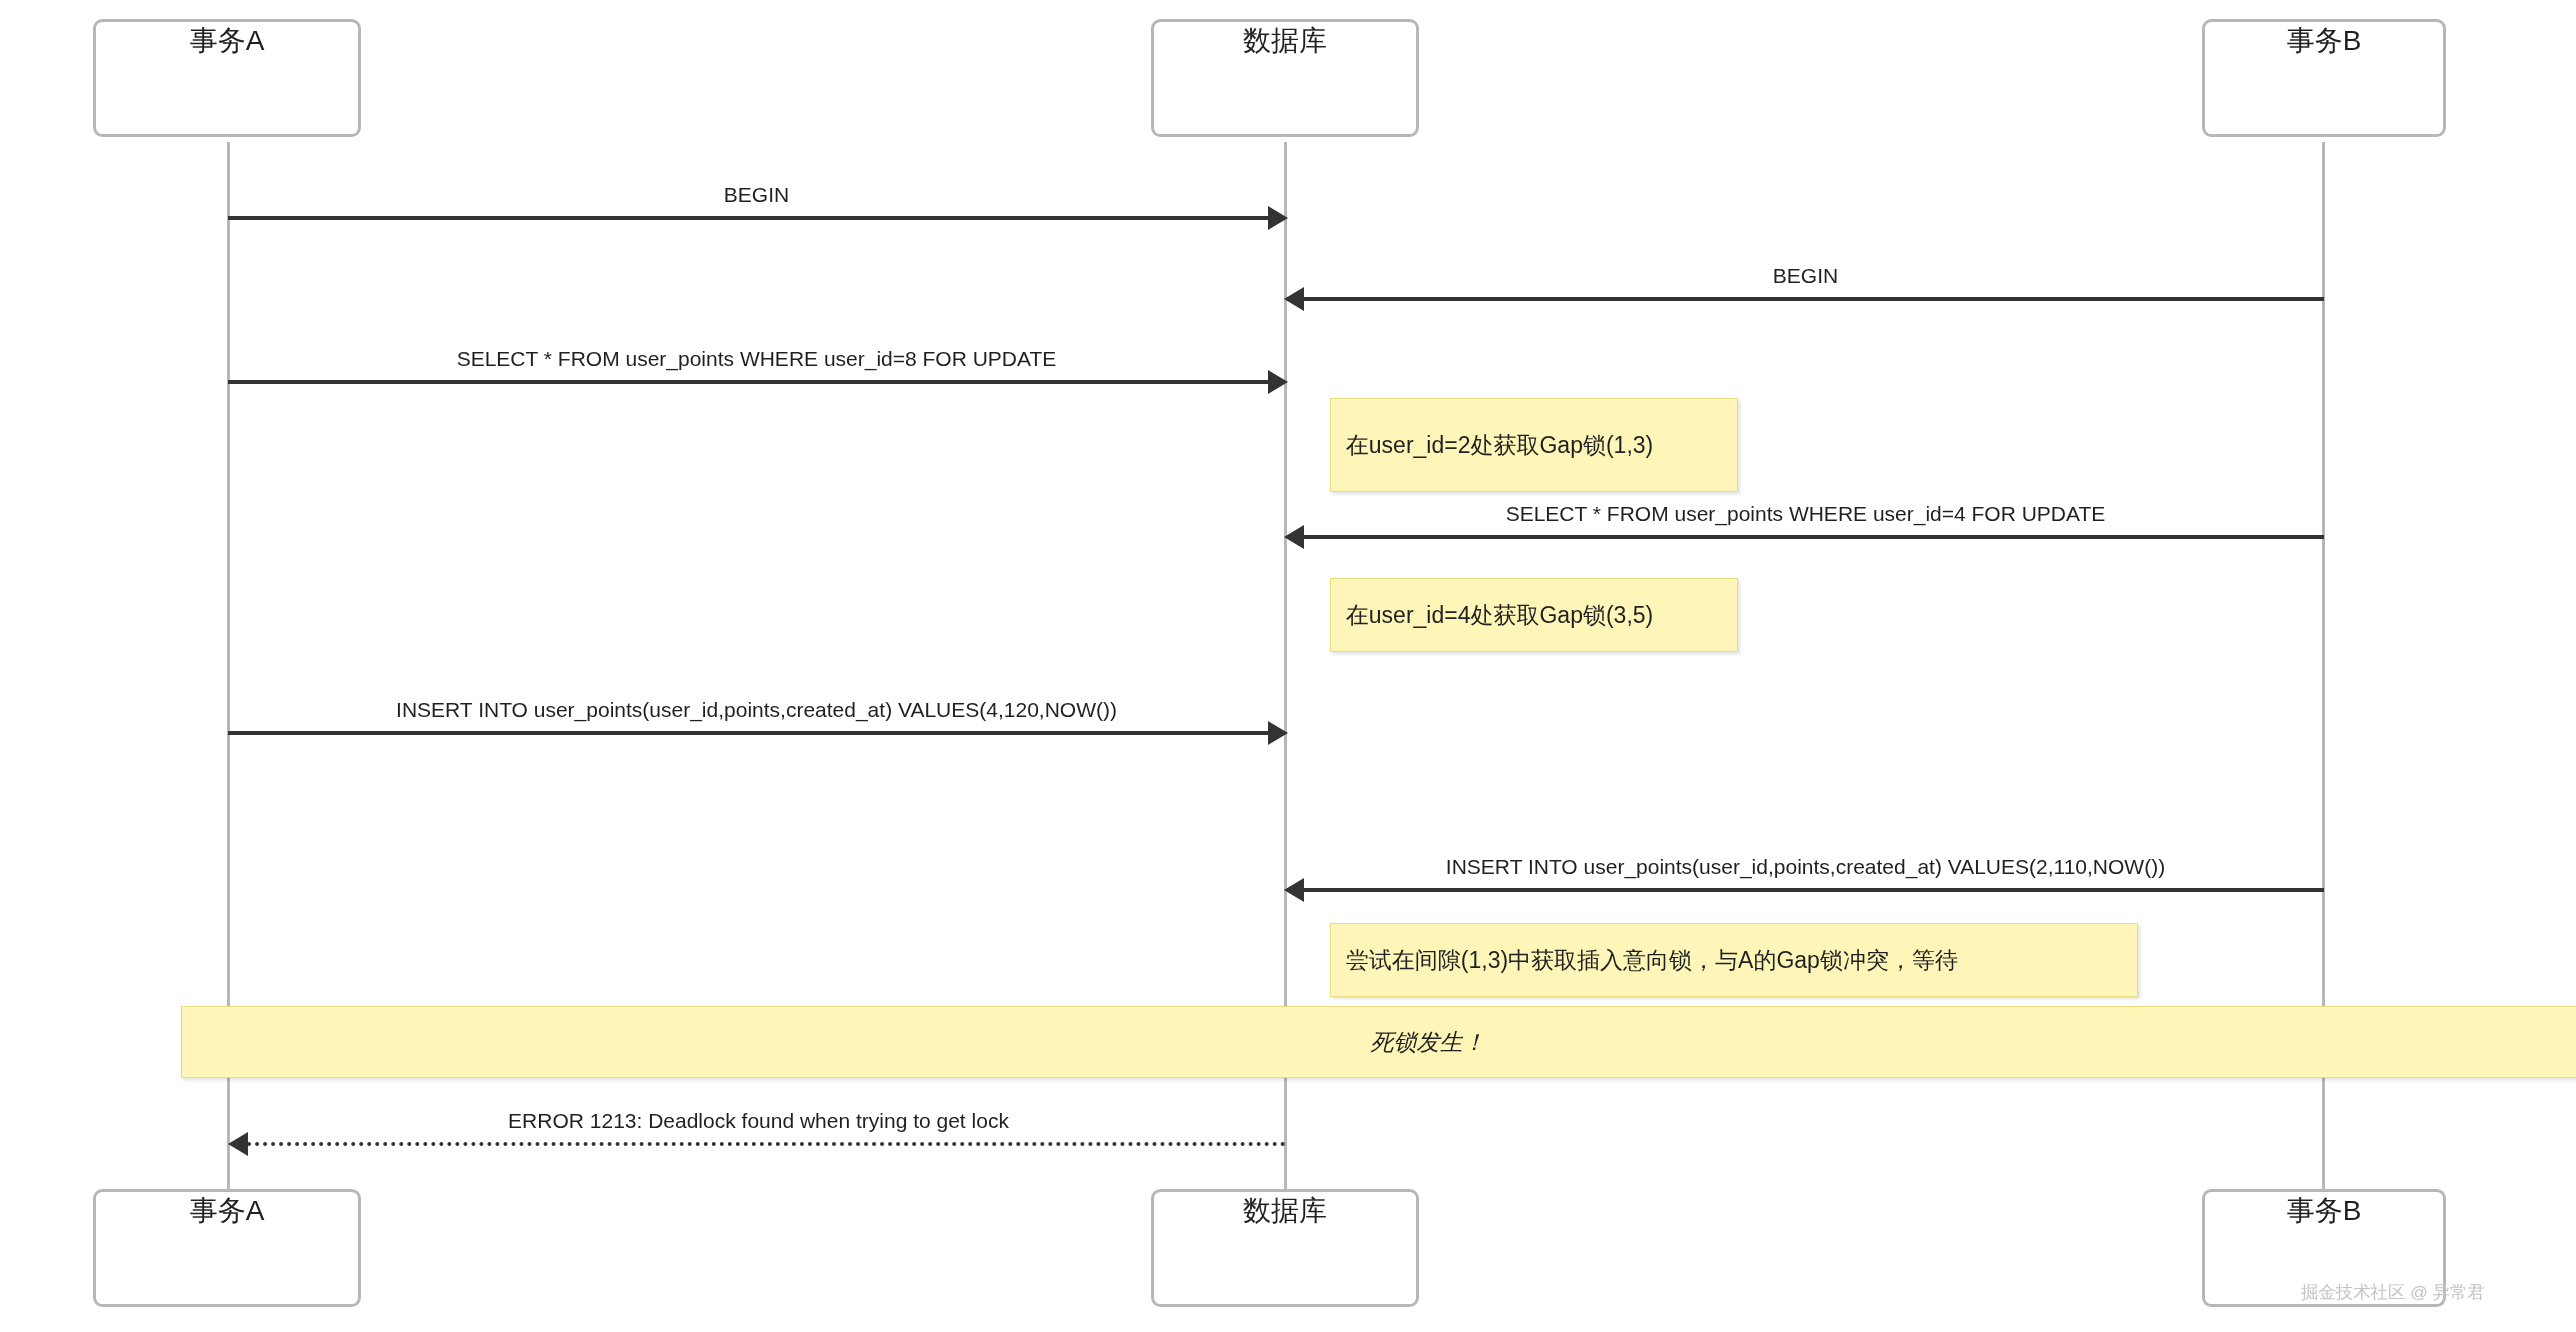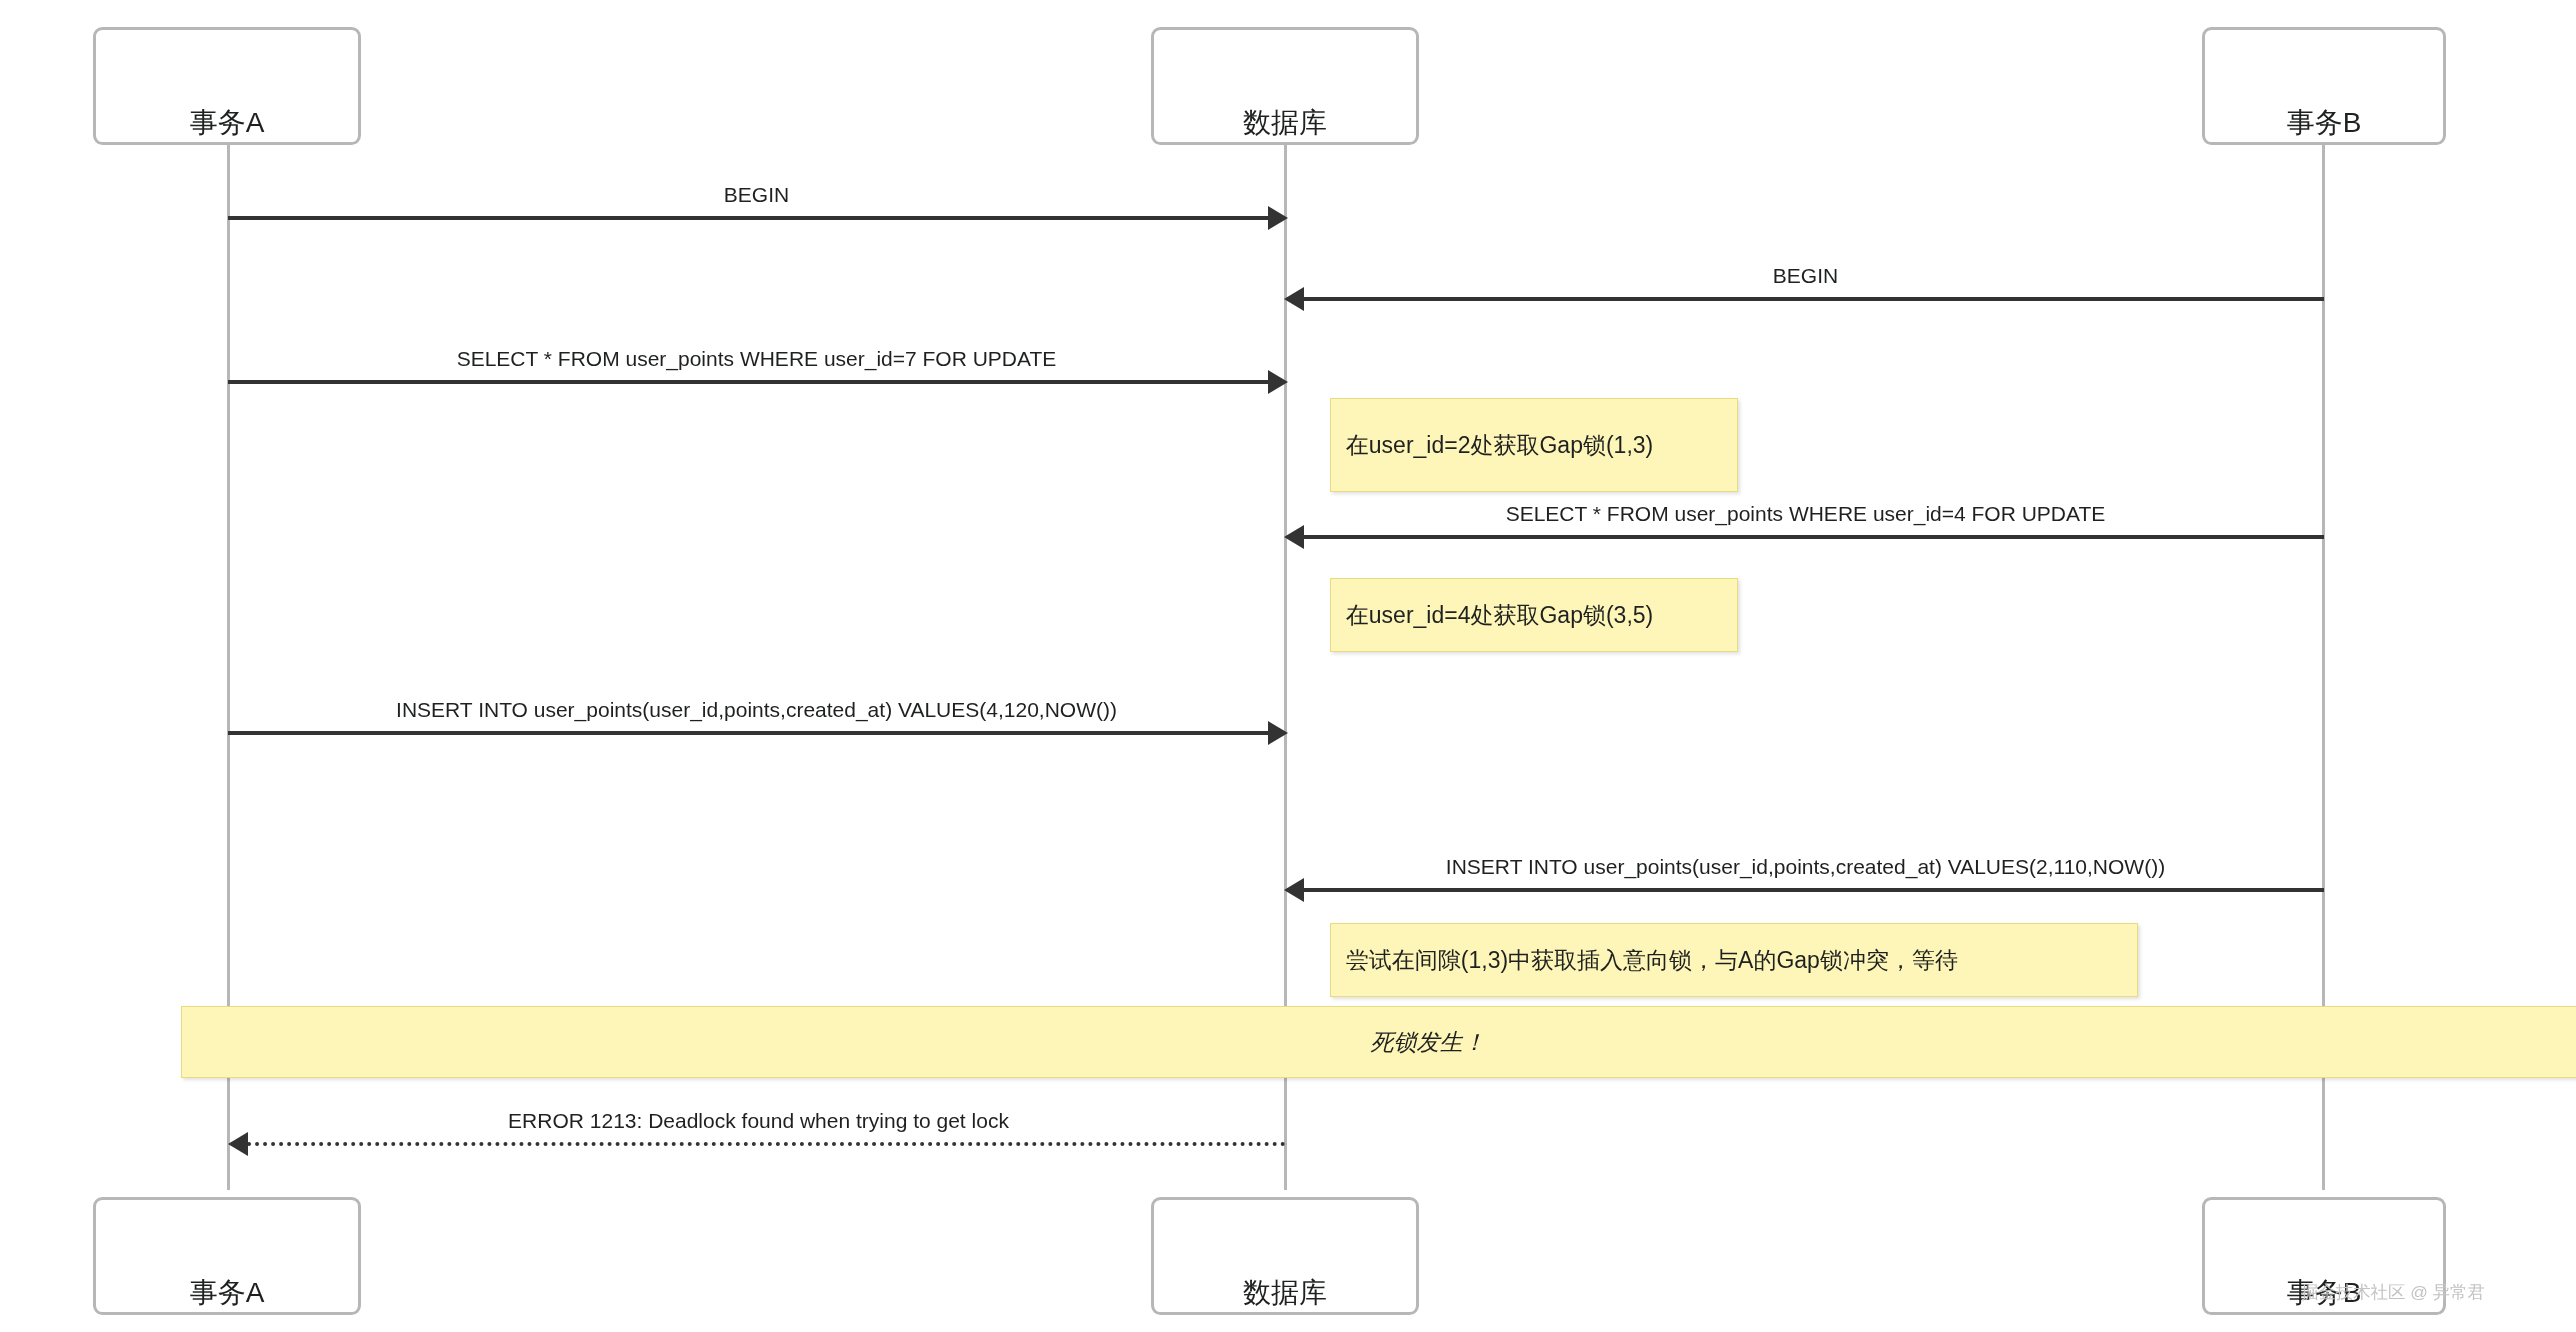--- a/index.html
+++ b/index.html
@@ -21,26 +21,25 @@
   }
 
   
   .participant {
     position: absolute;
     box-sizing: border-box;
     background: #ffffff;
     border: 3.4px solid #b7b7b7;
     border-radius: 9.4px;
     display: flex;
-    align-items: flex-end;
+    align-items: flex-start;
     justify-content: center;
     font-size: 28px;
     color: #1f2020;
     z-index: 6;
-    margin-top: 8px;
   }
 
   
   .lifeline {
     position: absolute;
     width: 2.7px;
     background: #b7b7b7;
     z-index: 1;
   }
 
@@ -155,21 +154,21 @@
 
   <div class="msg" style="left:1287px; top:297px; width:1037px;">
     <div class="line"></div>
     <div class="head left"></div>
     <div class="label">BEGIN</div>
   </div>
 
   <div class="msg" style="left:228px; top:380px; width:1057px;">
     <div class="line"></div>
     <div class="head right"></div>
-    <div class="label">SELECT * FROM user_points WHERE user_id=7 FOR UPDATE</div>
+    <div class="label">SELECT * FROM user_points WHERE user_id=8 FOR UPDATE</div>
   </div>
 
   <div class="note" style="left:1330px; top:398px; width:408px; height:94px;">
     <span>在user_id=2处获取Gap锁(1,3)</span>
   </div>
 
   <div class="msg" style="left:1287px; top:535px; width:1037px;">
     <div class="line"></div>
     <div class="head left"></div>
     <div class="label">SELECT * FROM user_points WHERE user_id=4 FOR UPDATE</div>

